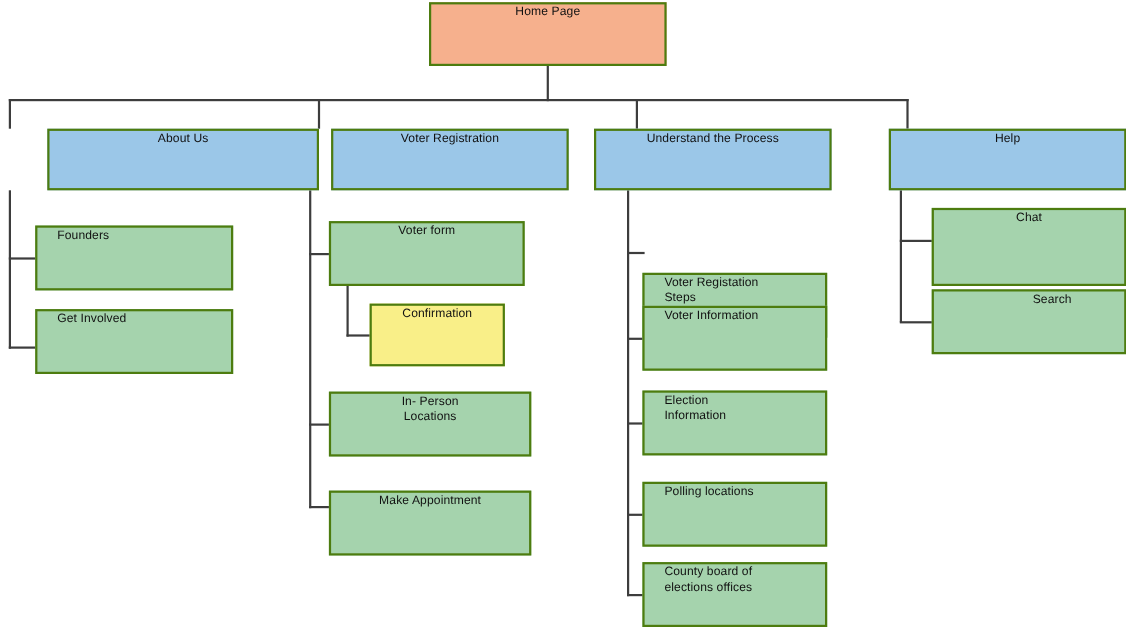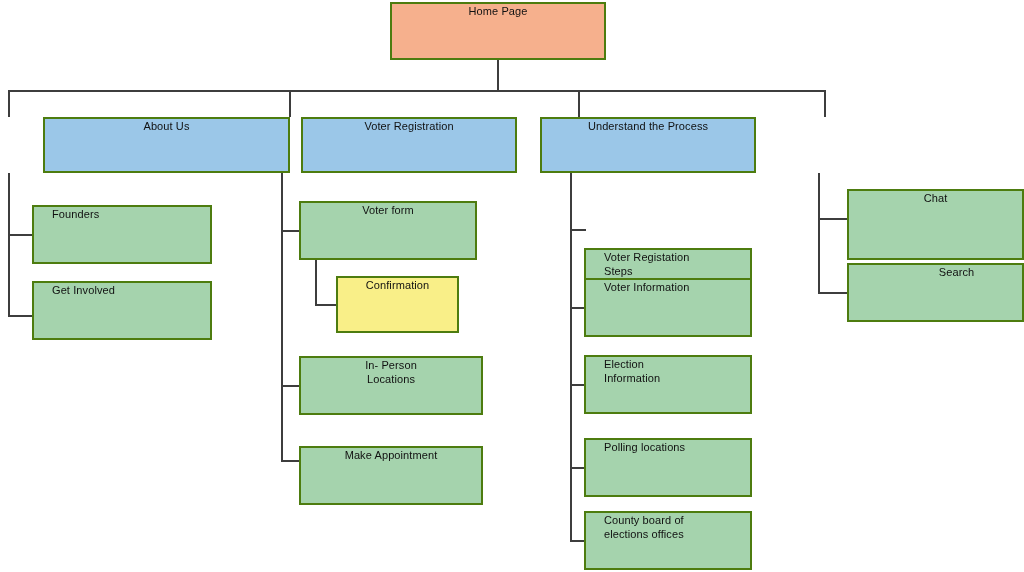--- a/index.html
+++ b/index.html
@@ -97,20 +97,23 @@
   </div>
 
   <div class="node lvl2 center" style="left:269px; top:117px; width:216px; height:56px;margin-left:32px;">
     <span class="label">Voter Registration</span>
   </div>
 
   <div class="node lvl2 center" style="left:540px; top:117px; width:216px; height:56px;">
     <span class="label">Understand the Process</span>
   </div>
 
+  <div class="node lvl2 center" style="left:808px; top:117px; width:216px; height:56px;">
+    <span class="label">Help</span>
+  </div>
 
   <div class="node leaf left" style="left:32px; top:205px; width:180px; height:59px;">
     <span class="label">Founders</span>
   </div>
 
   <div class="node leaf left" style="left:32px; top:281px; width:180px; height:59px;">
     <span class="label">Get Involved</span>
   </div>
 
   <div class="node leaf center" style="left:299px; top:201px; width:178px; height:59px;">

